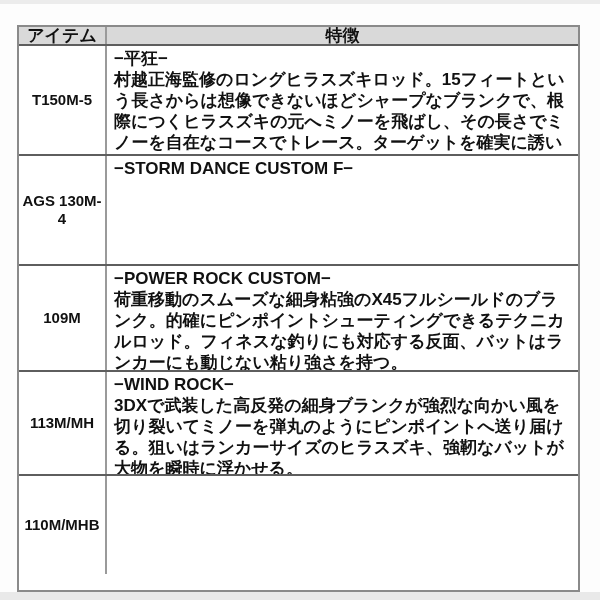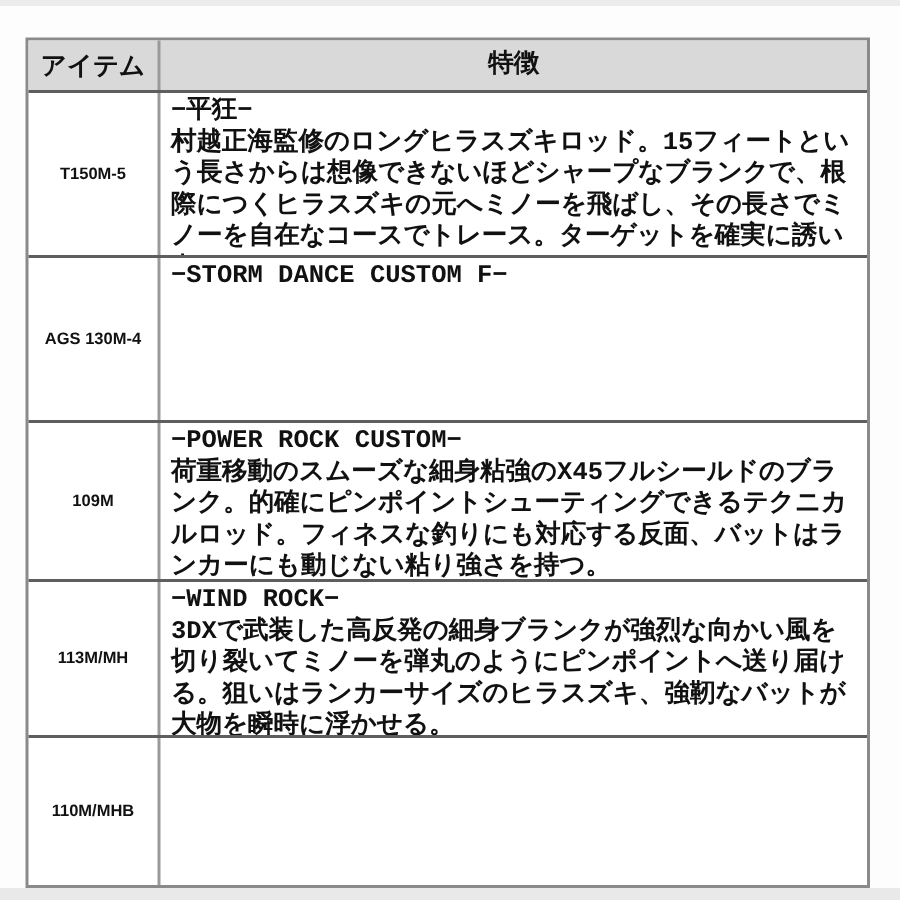--- a/index.html
+++ b/index.html
@@ -39,53 +39,52 @@
   }
   .tr {
     display: flex;
     box-sizing: border-box;
     flex: 0 0 auto;
   }
   .tr + .tr {
     border-top: 2px solid #5e5e5e;
   }
   .tr.header {
-    height: 33px;
+    height: 17px;
     background: #d9d9d9;
   }
   .tr.r1 { height: 110px; }
   .tr.r2 { height: 110px; }
   .tr.r3 { height: 106px; }
   .tr.r4 { height: 104px; }
   .tr.r5 { height: 100px; }
   .td {
     box-sizing: border-box;
   }
   .td.item {
     width: 88px;
     flex: 0 0 88px;
     border-right: 2px solid #9a9a9a;
     display: flex;
     align-items: center;
     justify-content: center;
     text-align: center;
-    font-size: 11px;
+    font-size: 15px;
     font-weight: bold;
     padding: 0 3px;
     line-height: 18px;
     word-break: break-word;
   }
   .td.feat {
     flex: 1 1 auto;
     padding: 2px 6px 0 7px;
     font-size: 17px;
     font-weight: bold;
     line-height: 21px;
     overflow: hidden;
-    font-family: Liberation Mono, monospace;
   }
   .tr.header .td.item,
   .tr.header .td.feat {
     font-size: 17px;
     display: flex;
     align-items: center;
     justify-content: center;
     padding: 0;
   }
   .feat-title {

